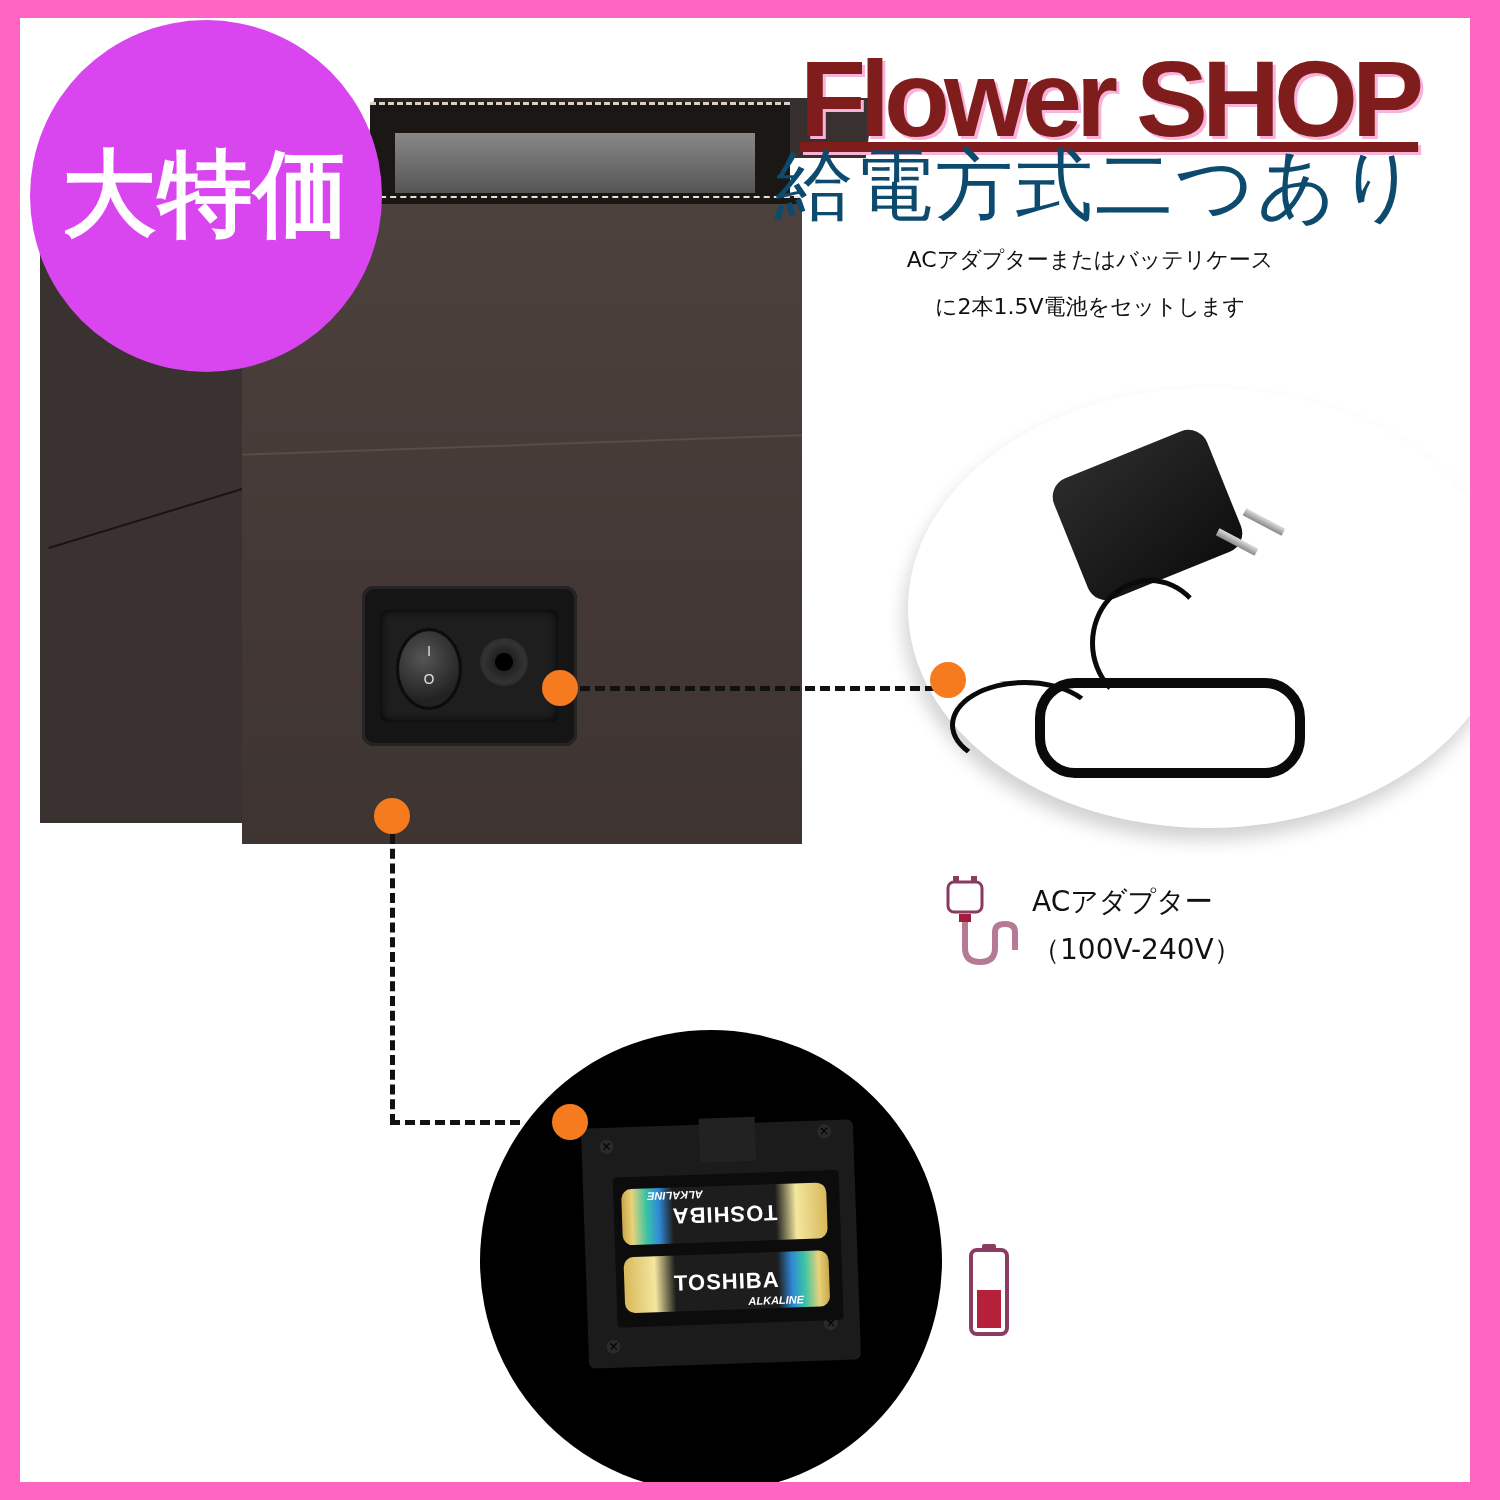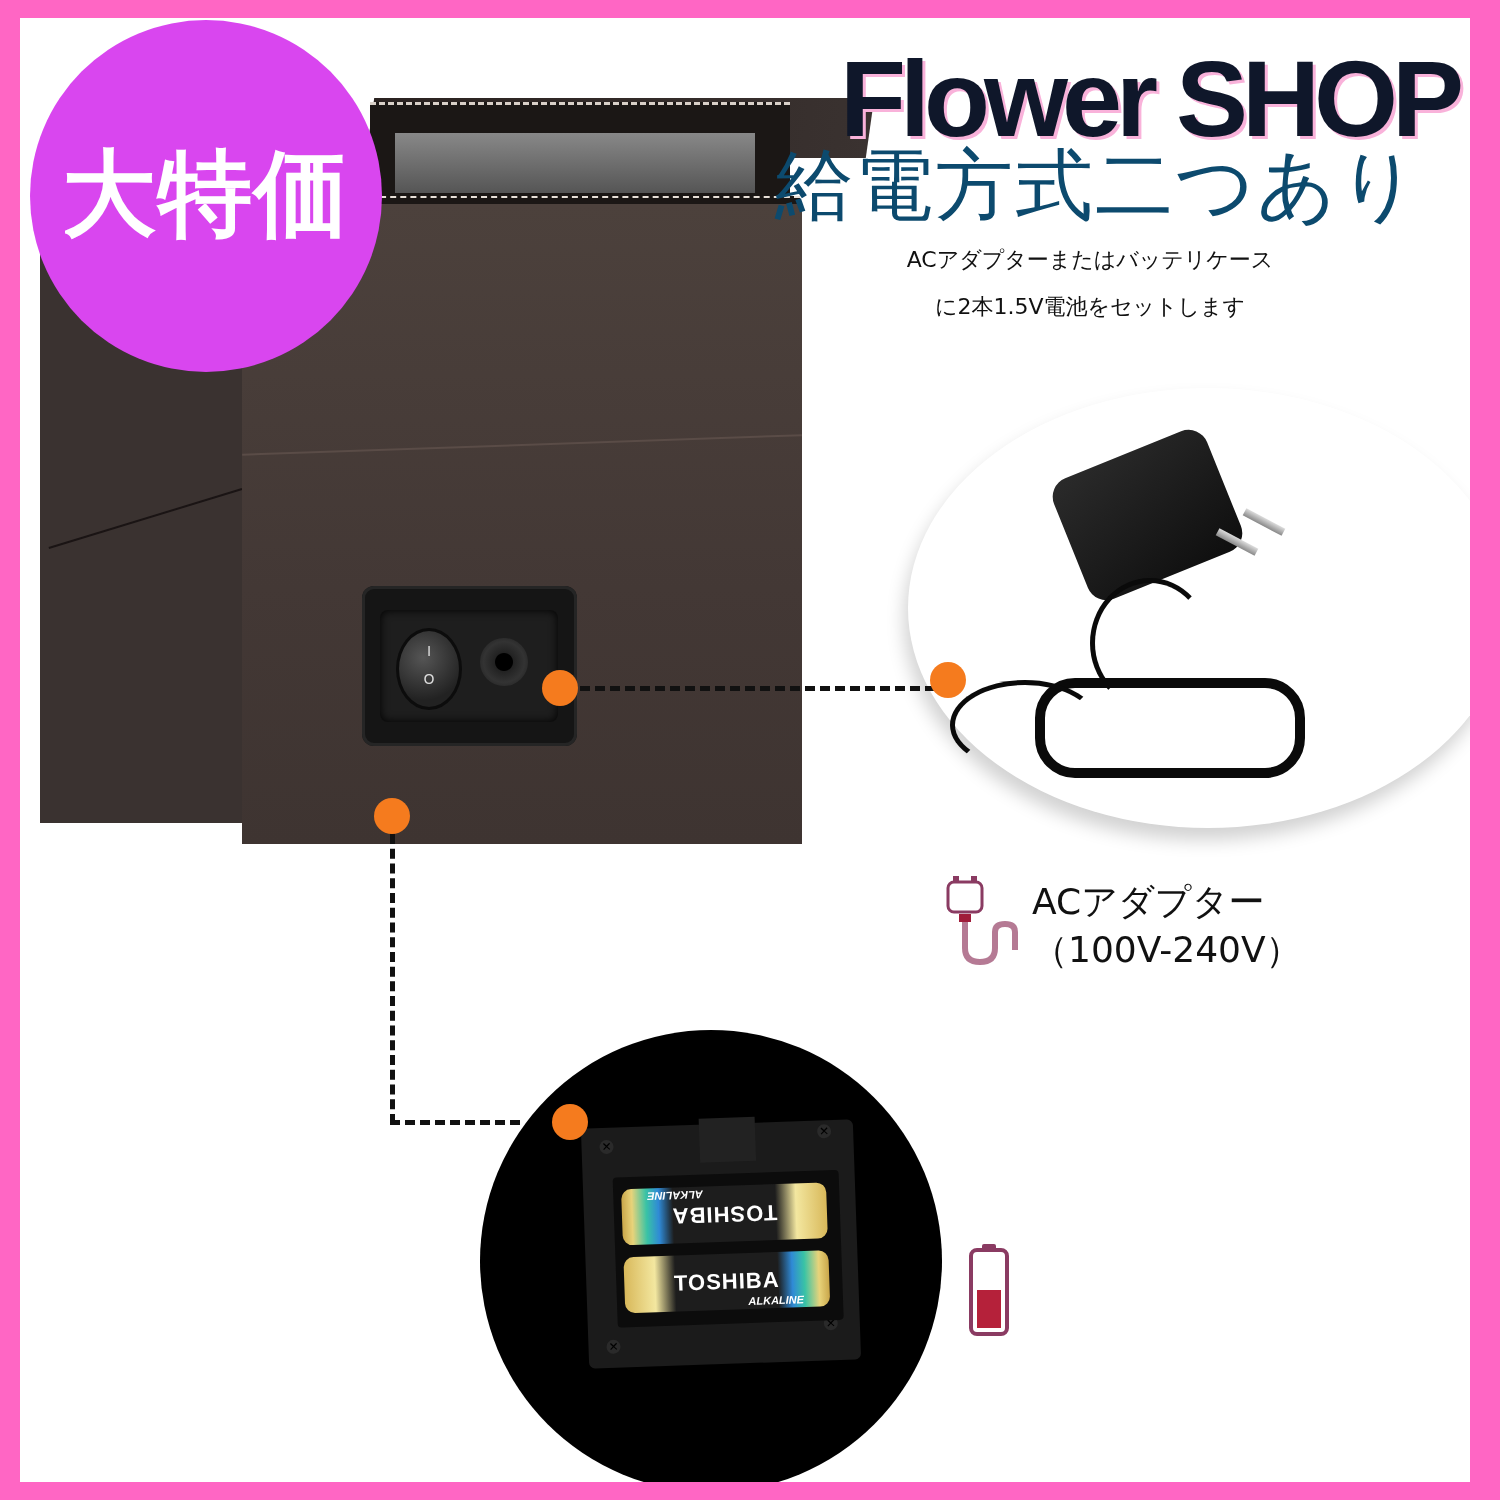--- a/index.html
+++ b/index.html
@@ -65,23 +65,24 @@
   }
   
   .badge {
     position: absolute; left: 10px; top: 2px; width: 352px; height: 352px;
     border-radius: 50%; background: #d946ef;
     display: flex; align-items: center; justify-content: center;
   }
   .badge-text { color: #fff; font-size: 94px; font-weight: bold; letter-spacing: 2px; margin-top: -4px; }
   
   .shop-brand {
-    position: absolute; left: 820px; top: 18px; font-size: 108px; font-weight: bold;
-    color: #0f172a; letter-spacing: -6px; text-shadow: 3px 3px 0 #f9b2da;
+    position: absolute; left: 780px; top: 18px; font-size: 108px; font-weight: bold;
+    color: #7f1d1d; letter-spacing: -6px; text-shadow: 3px 3px 0 #f9b2da;
     font-family: "Liberation Sans", sans-serif;
+    text-decoration: underline;
   }
   .headline {
     position: absolute; left: 755px; top: 116px; font-size: 78px; color: #0c4a6e;
     letter-spacing: 2px;
   }
   .subtext {
     position: absolute; left: 770px; top: 218px; width: 600px; text-align: center;
     font-size: 22px; line-height: 47px; color: #111;
   }
   
@@ -130,21 +131,21 @@
     color: #000; font-size: 12px; line-height: 14px; text-align: center;
   }
   
   .dot {
     position: absolute; width: 36px; height: 36px; border-radius: 50%; background: #f57b1e;
   }
   .dash-h { position: absolute; height: 0; border-top: 5px dashed #111; }
   .dash-v { position: absolute; width: 0; border-left: 5px dashed #111; }
   
   .spec {
-    position: absolute; font-size: 36px; line-height: 48px; color: #111;
+    position: absolute; font-size: 28px; line-height: 48px; color: #111;
   }
   .icon-box { position: absolute; }
 </style>
 </head>
 <body>
 
 <div class="canvas">
 
   <div>
     <div class="box-back-top"></div>

